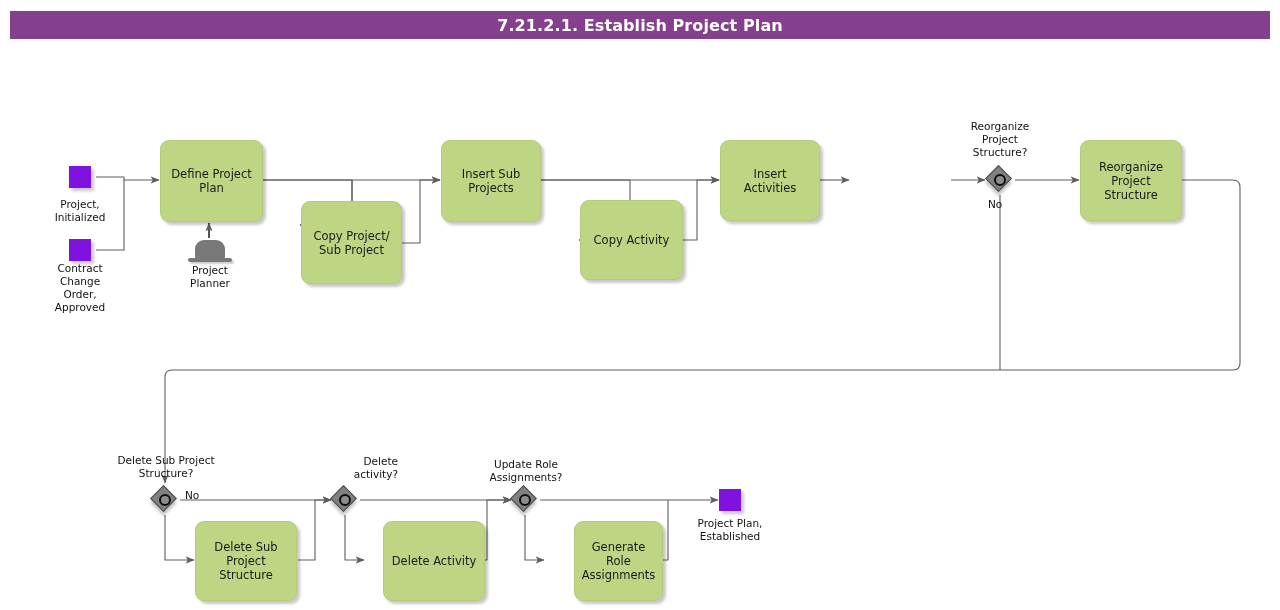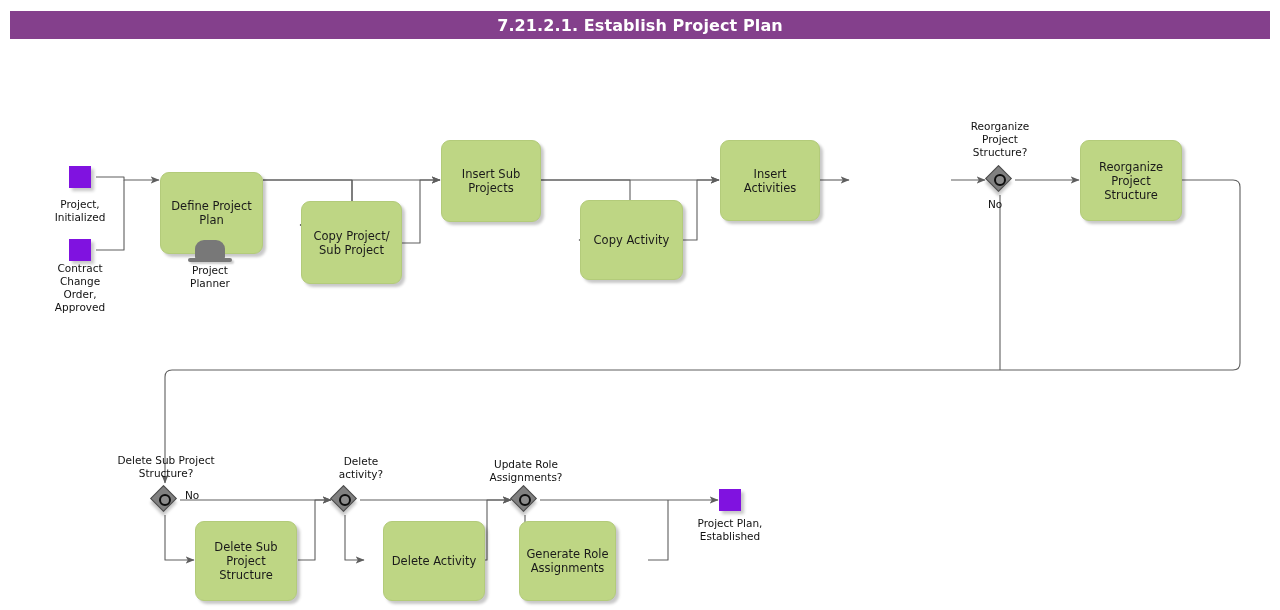--- a/index.html
+++ b/index.html
@@ -217,21 +217,21 @@
   <div class="event" style="left:69px; top:239px;"></div>
   <div class="event-label" style="left:20px; top:262px; width:120px;text-align:center;">Contract
 Change
 Order,
 Approved</div>
 
   <div class="event" style="left:719px; top:489px;"></div>
   <div class="event-label" style="left:668px; top:517px; width:124px;">Project Plan,
 Established</div>
 
-  <div class="task" style="left:160px; top:140px; width:103px; height:82px;margin-top:32px;">Define Project
+  <div class="task" style="left:160px; top:140px; width:103px; height:82px;">Define Project
 Plan</div>
 
   <div class="task" style="left:301px; top:201px; width:101px; height:83px;">Copy Project/
 Sub Project</div>
 
   <div class="task" style="left:580px; top:200px; width:103px; height:80px;">Copy Activity</div>
 
   <div class="task" style="left:441px; top:140px; width:100px; height:82px;">Insert Sub
 Projects</div>
 
@@ -241,21 +241,21 @@
   <div class="task" style="left:1080px; top:140px; width:102px; height:81px;">Reorganize
 Project
 Structure</div>
 
   <div class="task" style="left:195px; top:521px; width:102px; height:80px;">Delete Sub
 Project
 Structure</div>
 
   <div class="task" style="left:383px; top:521px; width:102px; height:80px;">Delete Activity</div>
 
-  <div class="task" style="left:519px; top:521px; width:97px; height:80px;">Generate Role
+  <div class="task" style="left:574px; top:521px; width:89px; height:80px;">Generate Role
 Assignments</div>
 
   <div class="gateway" style="left:986px; top:166px;">
     <div class="gw-diamond"></div>
     <div class="gw-ring"></div>
   </div>
   <div class="gw-label" style="left:940px; top:120px; width:120px;">Reorganize
 Project
 Structure?</div>
   <div class="flow-label" style="left:988px; top:198px; width:40px; text-align:left;">No</div>
@@ -265,21 +265,21 @@
     <div class="gw-ring"></div>
   </div>
   <div class="gw-label" style="left:100px; top:454px; width:132px;">Delete Sub Project
 Structure?</div>
   <div class="flow-label" style="left:185px; top:489px; width:40px; text-align:left;">No</div>
 
   <div class="gateway" style="left:331px; top:486px;">
     <div class="gw-diamond"></div>
     <div class="gw-ring"></div>
   </div>
-  <div class="gw-label" style="left:316px; top:455px; width:90px;">Delete
+  <div class="gw-label" style="left:308px; top:455px; width:90px;text-align:right;">Delete
 activity?</div>
 
   <div class="gateway" style="left:511px; top:486px;">
     <div class="gw-diamond"></div>
     <div class="gw-ring"></div>
   </div>
   <div class="gw-label" style="left:466px; top:458px; width:120px;">Update Role
 Assignments?</div>
 
   <div class="role" style="left:188px; top:238px;">

